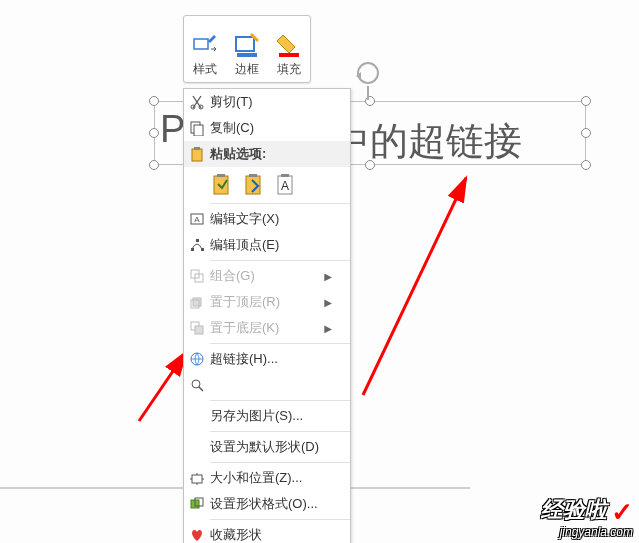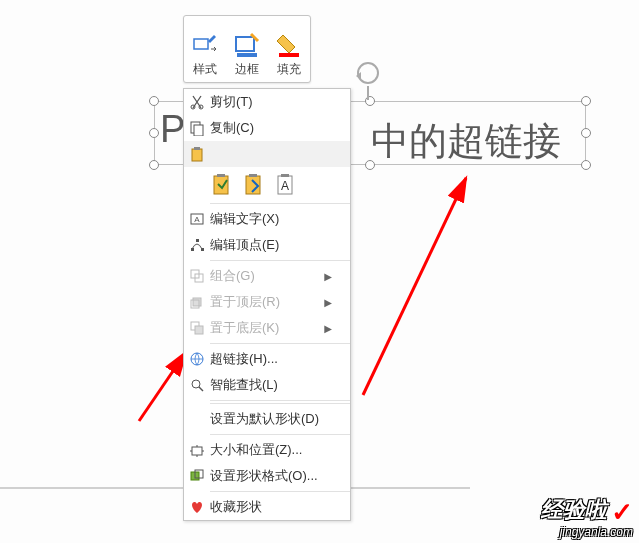--- a/index.html
+++ b/index.html
@@ -136,21 +136,21 @@
   .wm-sub { font-size: 12px; font-style: italic; }
 </style>
 </head>
 <body>
 
 <div class="text-box">
   <span style="visibility:hidden;">PP</span>
   <span style="flex:1"></span>
 </div>
 
-<div style="position:absolute; left:371px; top:101px; height:80px; display:flex; align-items:center; font-size:38px; color:#595959;">中的超链接</div>
+<div style="position:absolute; left:332px; top:101px; height:80px; display:flex; align-items:center; font-size:38px; color:#595959;">中的超链接</div>
 <div style="position:absolute; left:160px; top:108px; font-size:38px; color:#595959;">PP</div>
 
 <div class="handle" style="left:149px; top:96px;"></div>
 <div class="handle" style="left:365px; top:96px;"></div>
 <div class="handle" style="left:581px; top:96px;"></div>
 <div class="handle" style="left:149px; top:128px;"></div>
 <div class="handle" style="left:581px; top:128px;"></div>
 <div class="handle" style="left:149px; top:160px;"></div>
 <div class="handle" style="left:365px; top:160px;"></div>
 <div class="handle" style="left:581px; top:160px;"></div>
@@ -205,20 +205,21 @@
     </span>
     <span class="ctx-text">复制(C)</span>
   </div>
   <div class="ctx-row paste-head">
     <span class="ctx-icon">
       <svg width="16" height="16" viewBox="0 0 16 16">
           <rect x="3" y="3" width="10" height="12" fill="#f6c24a" stroke="#a87b16"></rect>
           <rect x="5" y="1" width="6" height="3" fill="#888"></rect>
         </svg>
     </span>
+    <span class="ctx-text">粘贴选项:</span>
   </div>
   <div class="ctx-row paste-opts">
     <span class="paste-opt">
       <svg width="20" height="24" viewBox="0 0 20 24">
           <rect x="2" y="4" width="14" height="18" fill="#f6c24a" stroke="#a87b16"></rect>
           <rect x="5" y="2" width="8" height="3" fill="#888"></rect>
           <path d="M6 12 L10 16 L15 8" stroke="#2e7d32" stroke-width="2" fill="none"></path>
         </svg>
     </span>
     <span class="paste-opt">
@@ -298,23 +299,26 @@
     </span>
     <span class="ctx-text">超链接(H)...</span>
   </div>
   <div class="ctx-row">
     <span class="ctx-icon">
       <svg width="16" height="16" viewBox="0 0 16 16">
           <circle cx="7" cy="7" r="4" fill="none" stroke="#555"></circle>
           <path d="M10 10 L14 14" stroke="#555" stroke-width="1.5"></path>
         </svg>
     </span>
-    <span class="ctx-text">智能查找(L)</span>
-  </div>
-  <div class="sep"></div>
+  </div>
+  <div class="sep"></div>
+  <div class="ctx-row">
+    <span class="ctx-icon"></span>
+    <span class="ctx-text">另存为图片(S)...</span>
+  </div>
   <div class="sep"></div>
   <div class="ctx-row">
     <span class="ctx-icon"></span>
     <span class="ctx-text">设置为默认形状(D)</span>
   </div>
   <div class="sep"></div>
   <div class="ctx-row">
     <span class="ctx-icon">
       <svg width="16" height="16" viewBox="0 0 16 16">
           <rect x="3" y="5" width="10" height="8" fill="none" stroke="#555"></rect>

